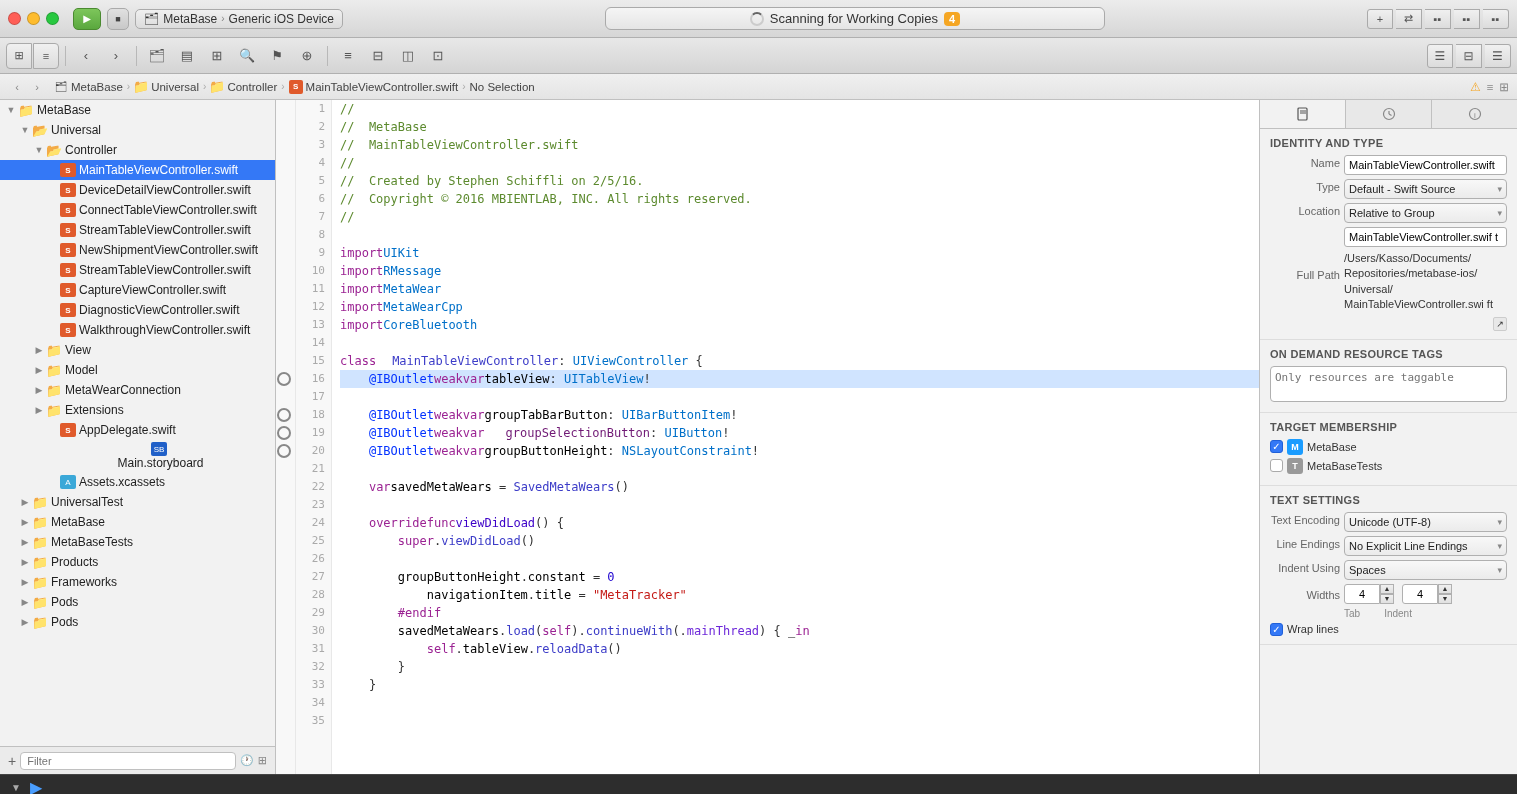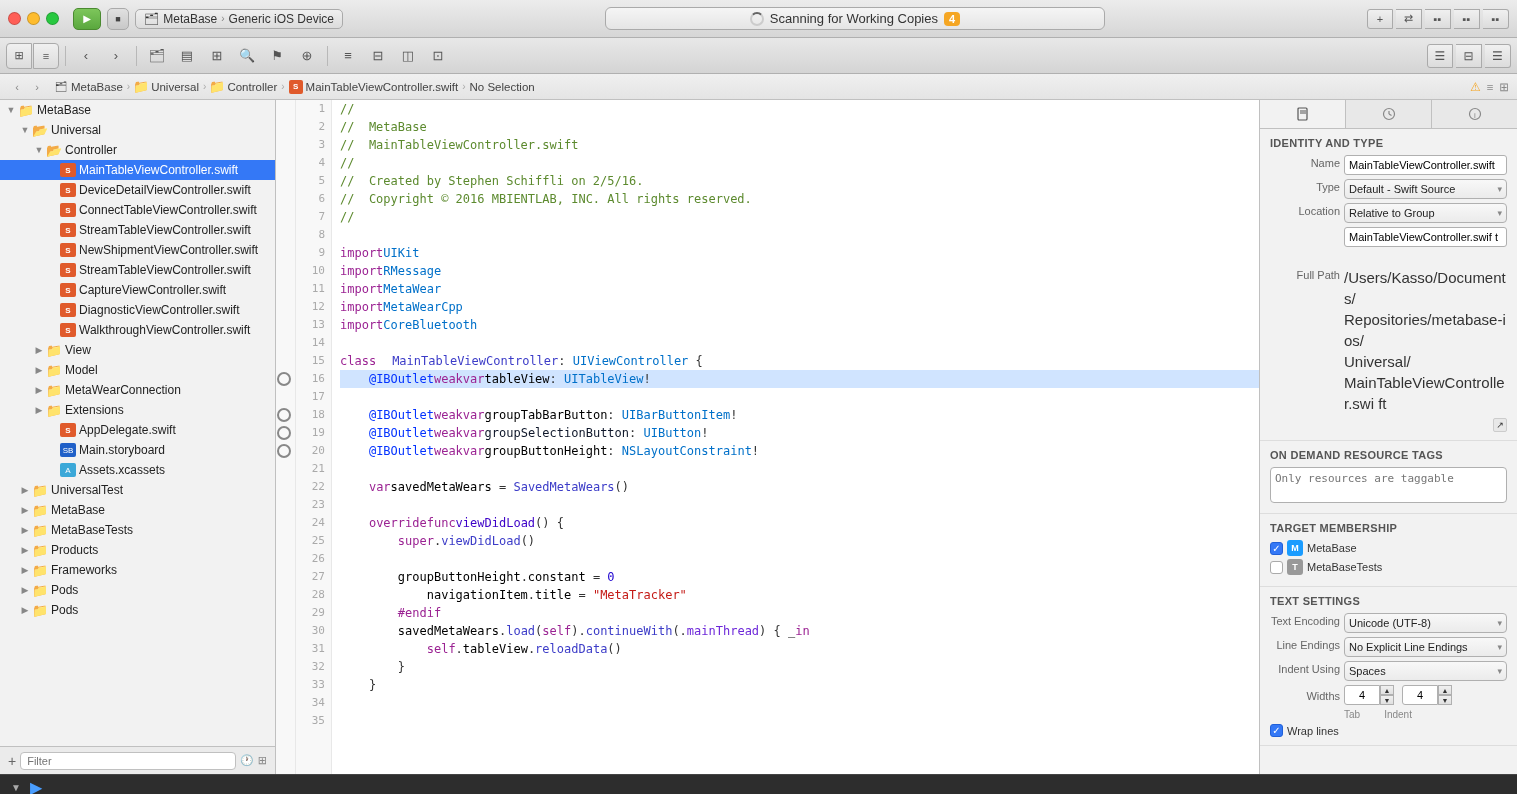--- a/index.html
+++ b/index.html
@@ -160,21 +160,21 @@
     .rp-tab { flex: 1; height: 28px; display: flex; align-items: center; justify-content: center; cursor: pointer; border-right: 1px solid #c0c0c0; font-size: 11px; color: #888; }
     .rp-tab:last-child { border-right: none; }
     .rp-tab.active { background: #f2f2f2; color: #333; }
     .rp-section { padding: 8px 10px; border-bottom: 1px solid #ddd; }
     .rp-section-title { font-weight: 600; font-size: 11px; color: #555; margin-bottom: 6px; text-transform: uppercase; letter-spacing: 0.3px; }
     .rp-row { display: flex; align-items: flex-start; margin-bottom: 4px; gap: 4px; }
     .rp-label { color: #666; min-width: 70px; font-size: 11px; text-align: right; padding-top: 2px; }
     .rp-select { flex: 1; border: 1px solid #b0b0b0; border-radius: 4px; background: linear-gradient(to bottom, #f8f8f8, #ebebeb); padding: 1px 4px; font-size: 11px; color: #222; display: flex; align-items: center; justify-content: space-between; cursor: pointer; height: 20px; }
     .rp-select-arrow { color: #888; font-size: 9px; }
     .rp-textarea { width: 100%; border: 1px solid #b0b0b0; border-radius: 4px; background: #fff; padding: 4px; font-size: 11px; min-height: 36px; resize: none; color: #aaa; }
-    .rp-path { font-size: 15px; color: #333; word-break: break-all; line-height: 1.4; margin-top: 16px; }
+    .rp-path { font-size: 11px; color: #333; word-break: break-all; line-height: 1.4; }
     .rp-checkbox-row { display: flex; align-items: center; gap: 4px; margin-bottom: 3px; }
     .rp-checkbox { width: 13px; height: 13px; border: 1px solid #aaa; background: white; border-radius: 3px; display: flex; align-items: center; justify-content: center; font-size: 10px; }
     .rp-checkbox.checked { background: #3478f6; border-color: #2060d8; color: white; }
     .rp-checkbox-label { font-size: 11px; color: #333; }
     .rp-stepper-input { width: 36px; border: 1px solid #b0b0b0; border-radius: 3px 0 0 3px; padding: 1px 4px; font-size: 11px; text-align: center; height: 20px; }
     .rp-stepper-btns { display: flex; flex-direction: column; }
     .rp-stepper-btn { width: 14px; height: 10px; background: linear-gradient(to bottom, #f0f0f0, #e0e0e0); border: 1px solid #b0b0b0; display: flex; align-items: center; justify-content: center; font-size: 7px; cursor: pointer; }
     .rp-stepper-group { display: flex; }
     .rp-wrap-row { display: flex; align-items: center; gap: 4px; }
 
@@ -380,21 +380,21 @@
       <span class="file-icon fi-folder-yellow">📁</span>
       <span class="group-name">Extensions</span>
     </div>
 
     <div class="sidebar-item" style="padding-left:46px;">
       <span class="si-arrow empty"></span>
       <span class="file-icon" style="background:#e05a2b;color:white;border-radius:2px;font-size:8px;padding:1px 2px;font-weight:bold;">S</span>
       <span class="group-name">AppDelegate.swift</span>
     </div>
 
-    <div class="sidebar-item" style="padding-left:46px;">
+    <div class="sidebar-item" style="padding-left:46px;flex-direction:column;">
       <span class="si-arrow empty"></span>
       <span class="file-icon" style="background:#2060c8;color:white;border-radius:2px;font-size:8px;padding:0 2px;">SB</span>
       <span class="group-name">Main.storyboard</span>
     </div>
 
     <div class="sidebar-item" style="padding-left:46px;">
       <span class="si-arrow empty"></span>
       <span class="file-icon" style="background:#3ba8d8;color:white;border-radius:2px;font-size:8px;padding:0 2px;">A</span>
       <span class="group-name">Assets.xcassets</span>
     </div>
@@ -548,21 +548,21 @@
         <div class="code-line"><span class="kw">import</span> <span class="type">UIKit</span></div>
         <div class="code-line"><span class="kw">import</span> <span class="type">RMessage</span></div>
         <div class="code-line"><span class="kw">import</span> <span class="type">MetaWear</span></div>
         <div class="code-line"><span class="kw">import</span> <span class="type">MetaWearCpp</span></div>
         <div class="code-line"><span class="kw">import</span> <span class="type">CoreBluetooth</span></div>
         <div class="code-line">&nbsp;</div>
         <div class="code-line"><span class="kw">class</span> <span style="color:#3c3cc8;padding-left:16px;">MainTableViewController</span>: <span class="type">UIViewController</span> {</div>
         <div class="code-line highlighted">&nbsp;&nbsp;&nbsp;&nbsp;<span class="kw2">@IBOutlet</span> <span class="kw">weak</span> <span class="kw">var</span> <span style="color:#000;">tableView</span>: <span class="type">UITableView</span>!</div>
         <div class="code-line">&nbsp;</div>
         <div class="code-line">&nbsp;&nbsp;&nbsp;&nbsp;<span class="kw2">@IBOutlet</span> <span class="kw">weak</span> <span class="kw">var</span> <span style="color:#000;">groupTabBarButton</span>: <span class="type">UIBarButtonItem</span>!</div>
-        <div class="code-line">&nbsp;&nbsp;&nbsp;&nbsp;<span class="kw2">@IBOutlet</span> <span class="kw">weak</span> <span class="kw">var</span> <span style="color:#0f172a;">groupSelectionButton</span>: <span class="type">UIButton</span>!</div>
+        <div class="code-line">&nbsp;&nbsp;&nbsp;&nbsp;<span class="kw2">@IBOutlet</span> <span class="kw">weak</span> <span class="kw">var</span> <span style="color:#701a75;margin-left:21px;">groupSelectionButton</span>: <span class="type">UIButton</span>!</div>
         <div class="code-line">&nbsp;&nbsp;&nbsp;&nbsp;<span class="kw2">@IBOutlet</span> <span class="kw">weak</span> <span class="kw">var</span> <span style="color:#000;">groupButtonHeight</span>: <span class="type">NSLayoutConstraint</span>!</div>
         <div class="code-line">&nbsp;</div>
         <div class="code-line">&nbsp;&nbsp;&nbsp;&nbsp;<span class="kw">var</span> <span style="color:#000;">savedMetaWears</span> = <span style="color:#3c3cc8;">SavedMetaWears</span>()</div>
         <div class="code-line">&nbsp;</div>
         <div class="code-line">&nbsp;&nbsp;&nbsp;&nbsp;<span class="kw">override</span> <span class="kw">func</span> <span class="func-name">viewDidLoad</span>() {</div>
         <div class="code-line">&nbsp;&nbsp;&nbsp;&nbsp;&nbsp;&nbsp;&nbsp;&nbsp;<span class="kw">super</span>.<span style="color:#3c3cc8;">viewDidLoad</span>()</div>
         <div class="code-line">&nbsp;</div>
         <div class="code-line">&nbsp;&nbsp;&nbsp;&nbsp;&nbsp;&nbsp;&nbsp;&nbsp;<span style="color:#000;">groupButtonHeight</span>.<span style="color:#000;">constant</span> = <span class="number">0</span></div>
         <div class="code-line">&nbsp;&nbsp;&nbsp;&nbsp;&nbsp;&nbsp;&nbsp;&nbsp;&nbsp;&nbsp;&nbsp;&nbsp;<span style="color:#000;">navigationItem</span>.<span style="color:#000;">title</span> = <span class="string">"MetaTracker"</span></div>
         <div class="code-line">&nbsp;&nbsp;&nbsp;&nbsp;&nbsp;&nbsp;&nbsp;&nbsp;<span class="kw">#endif</span></div>

